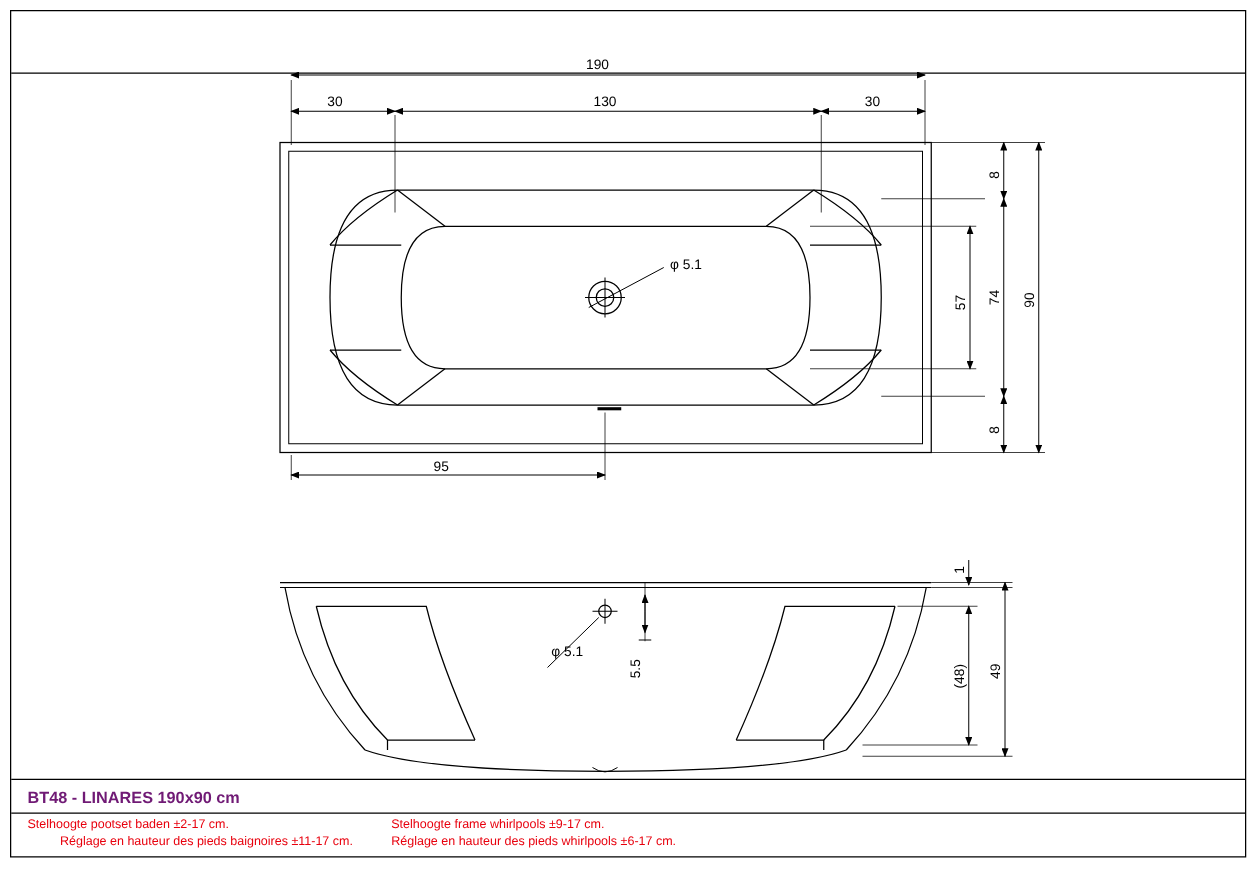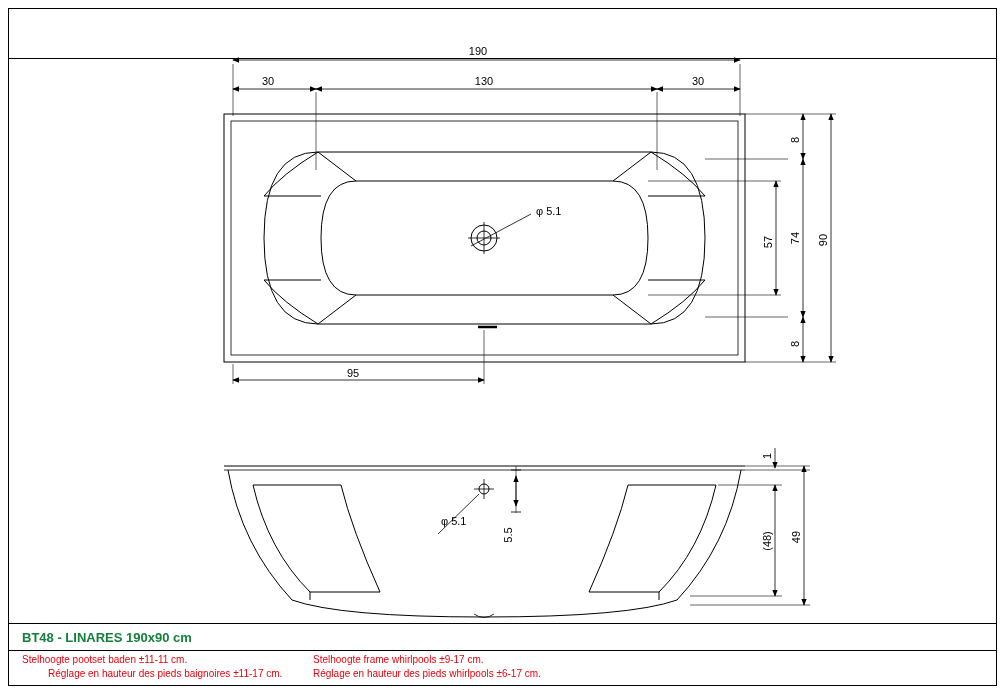--- a/index.html
+++ b/index.html
@@ -58,21 +58,21 @@
     width: 987px;
     height: 0;
     border-top: 1px solid #000;
   }
   .caption {
     position: absolute;
     left: 22px;
     top: 630px;
     font-size: 13px;
     font-weight: bold;
-    color: #15803d;
+    color: #701a75;
   }
   .note {
     position: absolute;
     font-size: 10px;
     color: #e8000d;
     white-space: nowrap;
   }
   .note-l1 { left: 22px;  top: 654px; }
   .note-l2 { left: 22px;  top: 668px; padding-left: 26px; }
   .note-r1 { left: 313px; top: 654px; }
@@ -96,21 +96,21 @@
 
 <div id="page">
   <div class="frame"></div>
 
   <div class="rule-top"></div>
   <div class="rule-bottom1"></div>
   <div class="rule-bottom2"></div>
 
   <div class="caption">BT48 - LINARES 190x90 cm</div>
 
-  <div class="note note-l1">Stelhoogte pootset baden ±11-11 cm.</div>
+  <div class="note note-l1">Stelhoogte pootset baden ±2-17 cm.</div>
   <div class="note note-l2">Réglage en hauteur des pieds baignoires ±11-17 cm.</div>
   <div class="note note-r1">Stelhoogte frame whirlpools ±9-17 cm.</div>
   <div class="note note-r2">Réglage en hauteur des pieds whirlpools ±6-17 cm.</div>
 
   <svg class="drawing" viewBox="0 0 1007 696">
     <defs>
       <marker id="arrH" markerWidth="9" markerHeight="7" refX="8" refY="3.5" orient="auto">
         <path d="M0,0 L9,3.5 L0,7 z" fill="#000"></path>
       </marker>
       <marker id="arrHs" markerWidth="9" markerHeight="7" refX="1" refY="3.5" orient="auto">

